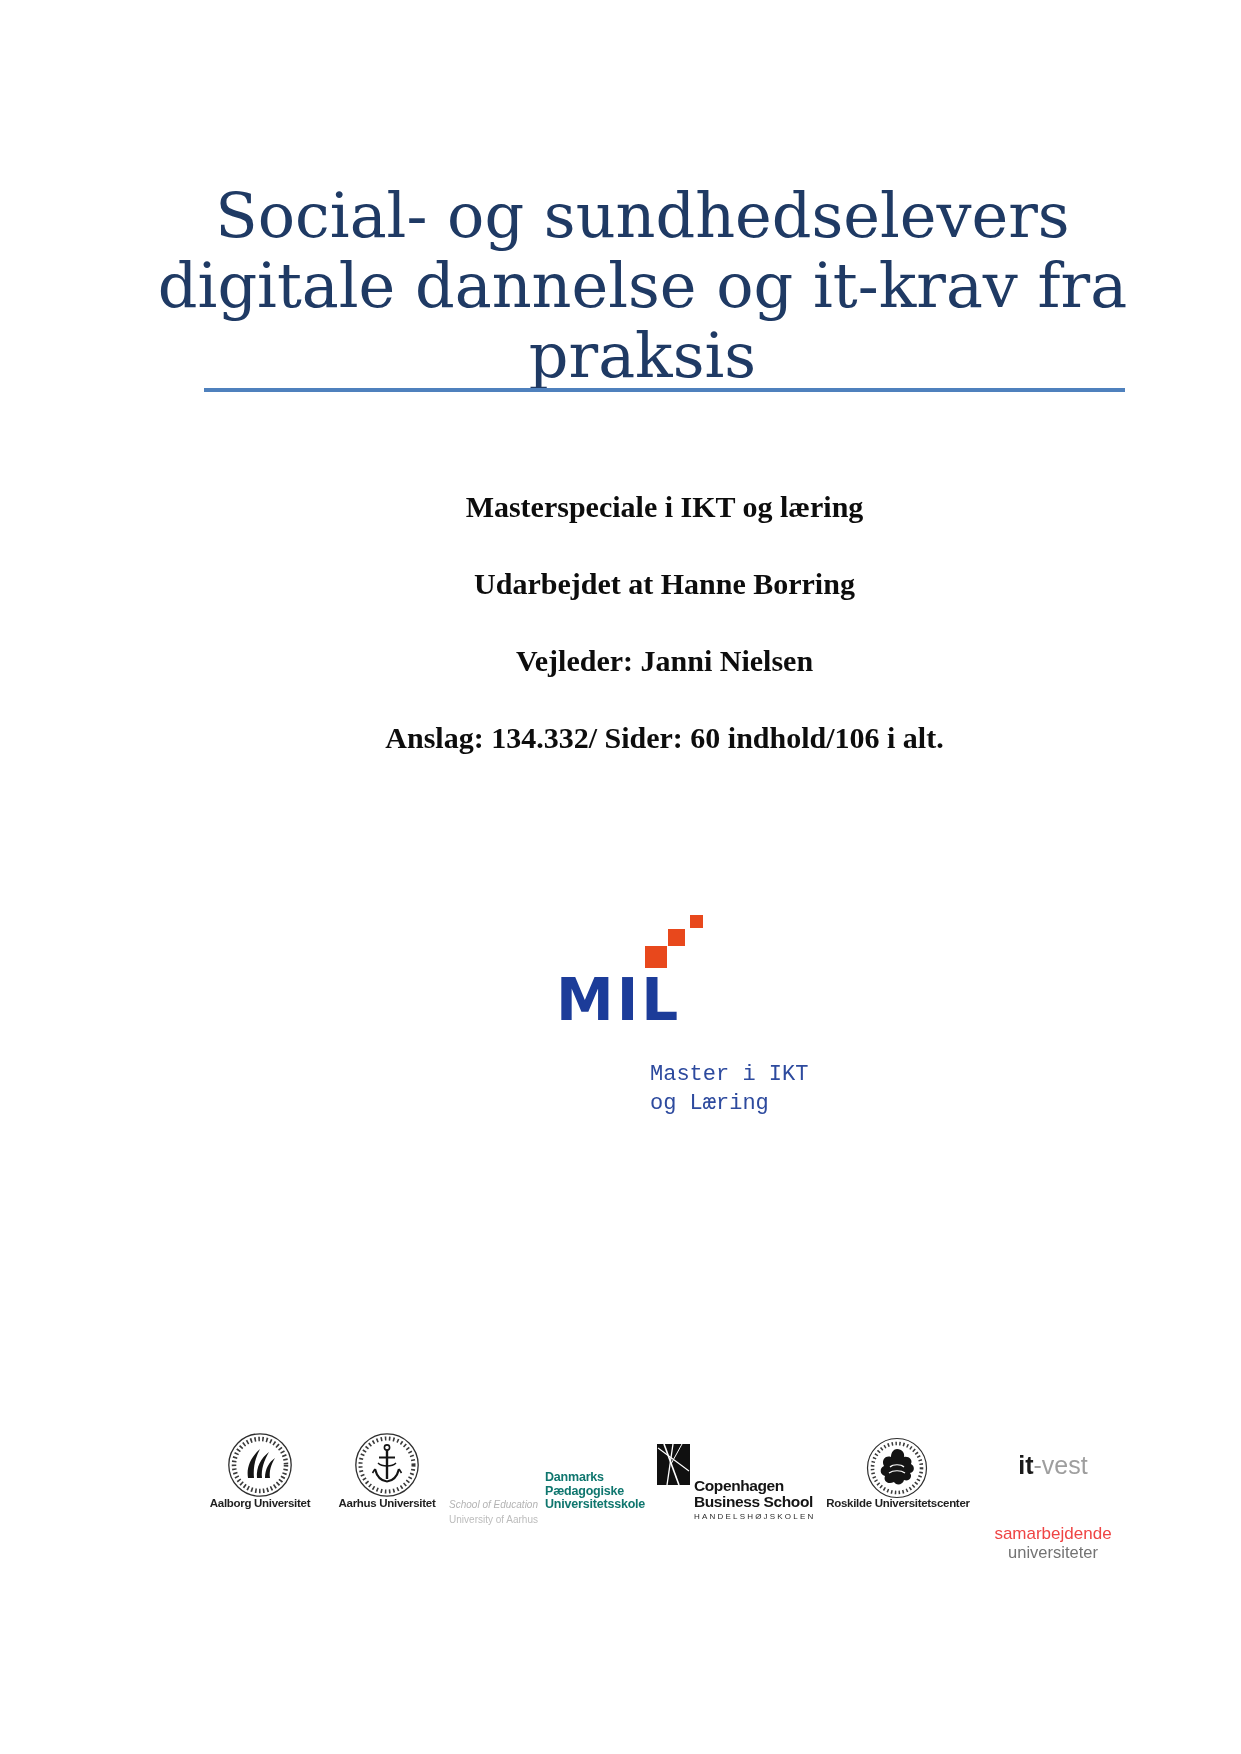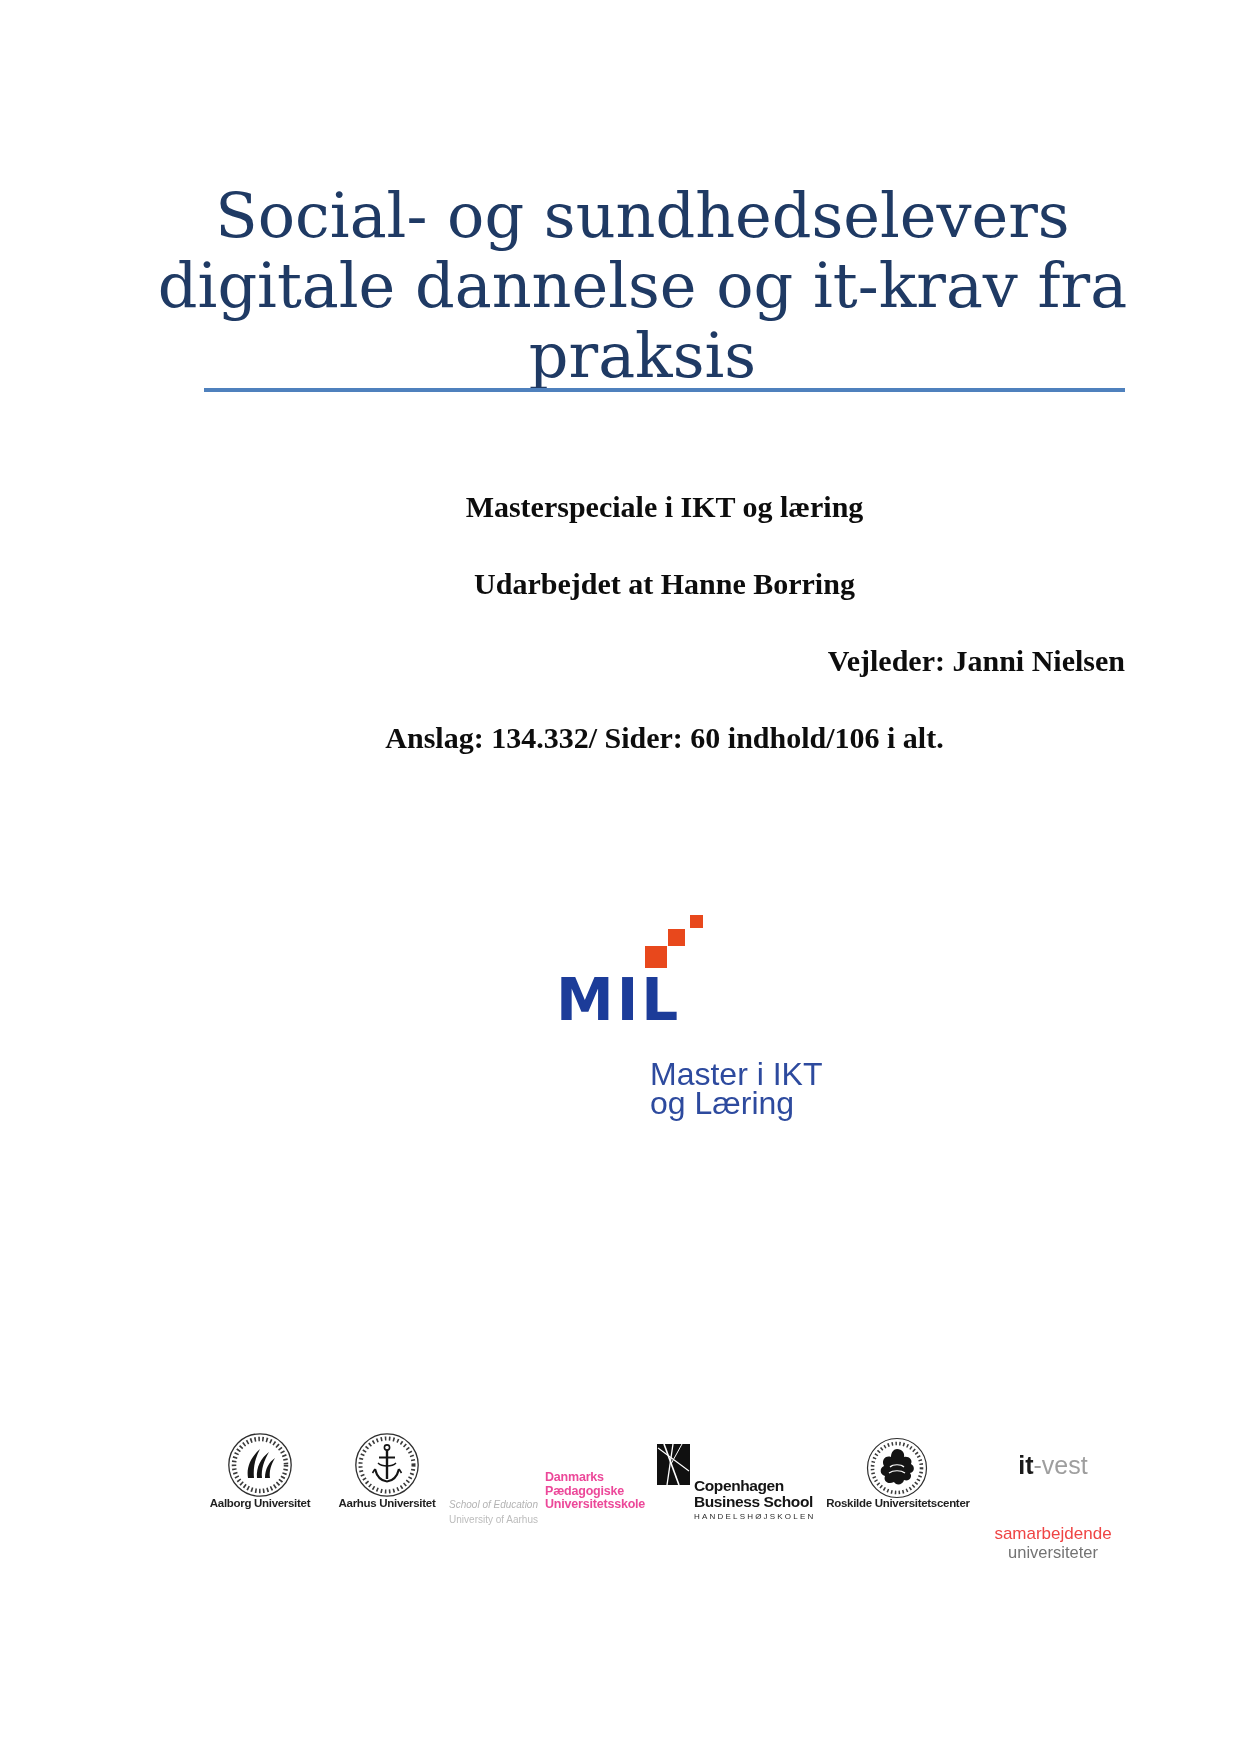--- a/index.html
+++ b/index.html
@@ -9,49 +9,49 @@
   
   .title{position:absolute;left:140px;top:181px;width:1005px;text-align:center;
          font-family:"DejaVu Serif",serif;font-size:62px;line-height:70px;
          color:#1f3a64;white-space:nowrap;}
   .rule{position:absolute;left:204px;top:388px;width:921px;height:4px;background:#4f81bd;}
 
   
   .meta-line{position:absolute;left:204px;width:921px;text-align:center;
              font-family:"Liberation Serif",serif;font-weight:bold;font-size:30px;
              color:#0d0d0d;white-space:nowrap;}
-  .meta-1{top:490px;} .meta-2{top:567px;} .meta-3{top:644px;text-align:right;} .meta-4{top:721px;}
+  .meta-1{top:490px;} .meta-2{top:567px;} .meta-3{top:644px;} .meta-4{top:721px;}
 
   
   .mil-sq{position:absolute;background:#e8481c;}
   .mil-sq1{left:645px;top:946px;width:22px;height:22px;}
   .mil-sq2{left:668px;top:929px;width:17px;height:17px;}
   .mil-sq3{left:690px;top:915px;width:13px;height:13px;}
   .mil-word{position:absolute;left:556px;top:958px;font-family:"DejaVu Sans",sans-serif;
             font-weight:bold;font-size:58px;line-height:84px;letter-spacing:3px;color:#1c3c99;}
-  .mil-caption{position:absolute;left:650px;top:1060px;font-family:Liberation Sans, sans-serif;
-               font-size:32px;line-height:29px;color:#2d4a9e;}
+  .mil-caption{position:absolute;left:650px;top:1060px;font-family:Liberation Mono, monospace;
+               font-size:22px;line-height:29px;color:#2d4a9e;}
 
   
   .seal{position:absolute;}
   .seal-aalborg{left:227px;top:1432px;}
   .seal-aarhus{left:354px;top:1432px;}
   .seal-ruc{left:866px;top:1437px;}
   .plabel{position:absolute;text-align:center;font-weight:bold;font-size:11.5px;
           letter-spacing:-0.3px;color:#1f1f1f;white-space:nowrap;}
   .plabel-aalborg{left:190px;top:1497px;width:140px;}
   .plabel-aarhus{left:317px;top:1497px;width:140px;}
   .plabel-ruc{left:816px;top:1497px;width:164px;}
 
   .dpu-en1{position:absolute;left:416px;top:1499px;width:122px;text-align:right;
            font-style:italic;font-size:10px;color:#b3b3b3;white-space:nowrap;}
   .dpu-en2{position:absolute;left:416px;top:1514px;width:122px;text-align:right;
            font-size:10px;color:#bcbcbc;white-space:nowrap;}
   .dpu-da{position:absolute;left:545px;top:1471px;font-weight:bold;font-size:12.5px;
-          line-height:13.5px;letter-spacing:-0.2px;color:#ec4899;}
+          line-height:13.5px;letter-spacing:-0.2px;color:#0f766e;}
 
   .cbs-logo{position:absolute;left:657px;top:1444px;}
   .cbs-text{position:absolute;left:694px;top:1478px;color:#141414;}
   .cbs-line{font-weight:bold;font-size:15.5px;line-height:16px;letter-spacing:-0.4px;white-space:nowrap;}
   .cbs-sub{font-size:8px;letter-spacing:2.2px;color:#2a2a2a;margin-top:2px;white-space:nowrap;}
 
   .itvest-line{position:absolute;left:978px;width:150px;text-align:center;white-space:nowrap;}
   .itvest-1{top:1452px;font-size:25px;line-height:26px;color:#9e9e9e;}
   .itvest-1 .it{font-weight:bold;color:#1a1a1a;}
   .itvest-2{top:1524px;font-size:17px;color:#ef4444;}

